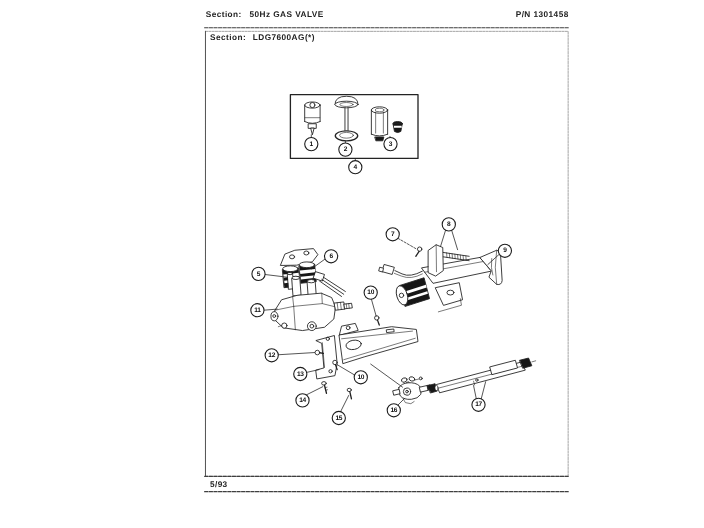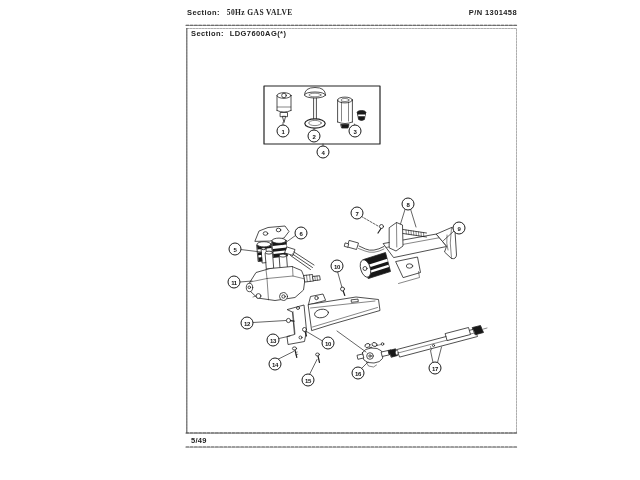--- a/index.html
+++ b/index.html
@@ -5,21 +5,21 @@
   html,body{margin:0;padding:0;background:#fff;}
   .page{
     position:relative;width:595px;height:480px;background:#ffffff;
     font-family:"Liberation Sans",sans-serif;color:#222;overflow:hidden;
   }
   .hdr-row{
     position:absolute;left:187px;top:8px;width:330px;
     display:flex;align-items:baseline;
     font-size:7.5px;font-weight:bold;letter-spacing:.4px;white-space:nowrap;
   }
-  .hdr-row .title{margin-left:7px;font-family:Liberation Serif, serif;}
+  .hdr-row .title{margin-left:7px;}
   .hdr-row .pn{margin-left:auto;}
   .models-row{
     position:absolute;left:191px;top:29px;
     display:flex;align-items:baseline;
     font-size:7.5px;font-weight:bold;letter-spacing:.4px;white-space:nowrap;
   }
   .models-row .val{margin-left:6px;}
   .footer-row{
     position:absolute;left:191px;top:436px;
     font-size:7.5px;font-weight:bold;letter-spacing:.3px;
@@ -53,21 +53,21 @@
     <span class="title">50Hz GAS VALVE</span>
     <span class="pn">P/N 1301458</span>
   </div>
 
   <div class="models-row">
     <span>Section:</span>
     <span class="val">LDG7600AG(*)</span>
   </div>
 
   <div class="footer-row">
-    <span>5/49</span>
+    <span>5/93</span>
   </div>
 
   <svg class="art" width="640" height="480" viewBox="0 0 640 480">
 
     <g>
       <line class="rule" x1="186" y1="25.2" x2="517" y2="25.2"></line>
       <path class="boxline" d="M186.8,28.5 H516.5 V433 H186.8 Z"></path>
       <line class="boxleft" x1="186.8" y1="28.5" x2="186.8" y2="433"></line>
       <line class="rule" x1="186" y1="433" x2="517" y2="433"></line>
       <line class="rule" x1="186" y1="447" x2="517" y2="447"></line>

